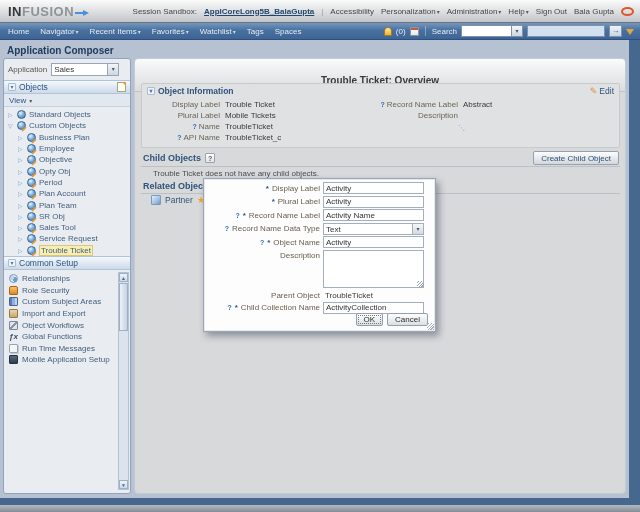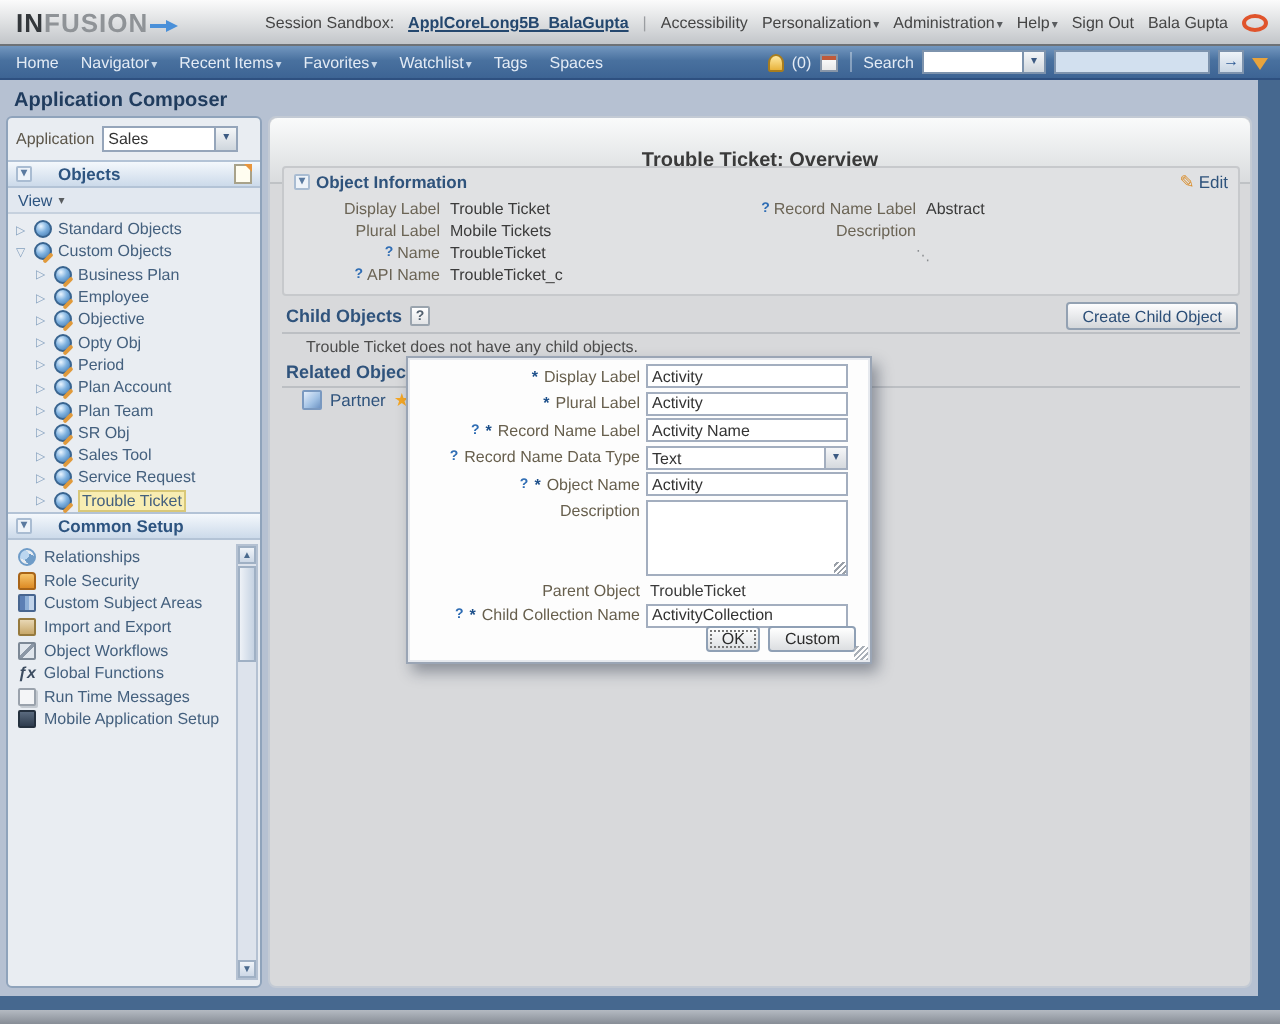--- a/index.html
+++ b/index.html
@@ -52,21 +52,21 @@
   
   .frame { position:absolute; top:40px; left:0; width:629px; height:458px; background:#b6c1d2; }
   .app-title { position:absolute; left:7px; top:5px; font-size:10px; font-weight:bold; color:#203c5e; }
   
   .sidebar { position:absolute; left:3px; top:18px; width:128px; height:436px; background:#e9edf2; border:1px solid #8fa3bb; border-radius:3px; overflow:hidden; }
   .app-row { height:21px; display:flex; align-items:center; gap:4px; padding:0 4px; }
   .app-label { color:#5c564a; font-size:8px; }
   .sb-select { width:68px; height:13px; background:#fff; border:1px solid #95a5ba; position:relative; font-size:8px; }
   .sb-select .sval { position:absolute; left:2px; top:1px; }
   .sb-select .sdd { position:absolute; right:0; top:0; width:11px; height:100%; background:linear-gradient(#f4f6f8,#cfd6dd); border-left:1px solid #95a5ba; font-size:6px; color:#3c5a82; text-align:center; line-height:11px; }
-  .panel-header { height:14px; background:linear-gradient(#f4f8fc,#ccdaea); border-top:1px solid #b3c3d6; border-bottom:1px solid #b3c3d6; display:flex; align-items:center; padding:0 4px; gap:13px; color:#2d5480; font-weight:bold; font-size:8.5px; }
+  .panel-header { height:14px; background:linear-gradient(#f4f8fc,#ccdaea); border-top:1px solid #b3c3d6; border-bottom:1px solid #b3c3d6; display:flex; align-items:center; padding:0 4px; gap:3px; color:#2d5480; font-weight:normal; font-size:8.5px; }
   .chev { font-size:6px; color:#5a7aa0; border:1px solid #a9bcd2; background:#eef3f9; width:8px; height:8px; line-height:6px; text-align:center; border-radius:1px; }
   .spacer { flex:1; }
   .note-icon { width:9px; height:10px; background:#fffdf0; border:1px solid #a8a28a; position:relative; }
   .note-icon::after { content:""; position:absolute; right:-1px; top:-1px; border-left:4px solid transparent; border-top:4px solid #e8953c; }
   .view-row { height:13px; background:#e2e8f0; border-bottom:1px solid #c6d1de; display:flex; align-items:center; padding:0 5px; color:#2d5480; font-size:8px; gap:2px; }
   .tree { padding-top:2px; }
   .tree-row { height:11.3px; display:flex; align-items:center; gap:3px; padding-left:4px; font-size:8px; color:#44607e; cursor:pointer; white-space:nowrap; }
   .tree-row.child { padding-left:14px; }
   .expander { font-size:6px; color:#84a0be; width:6px; }
   .ico-globe { width:9px; height:9px; border-radius:50%; background:radial-gradient(circle at 35% 30%, #eaf5ff, #7fb2e0 45%, #3c71a8); border:1px solid #39648f; position:relative; flex:none; }
@@ -465,19 +465,19 @@
         <span class="dlabel">
             <span class="tip-ico">?</span>
             <span class="req">*</span>
             <span>Child Collection Name</span>
           </span>
         <input class="dinput" value="ActivityCollection" style="">
       </div>
     </div>
     <div class="dbtns">
       <button class="btn btn-ok">OK</button>
-      <button class="btn">Custom</button>
+      <button class="btn">Cancel</button>
     </div>
     <span class="dlg-grip"></span>
   </div>
 
   <div class="bottom-bar"></div>
 </div>
 
 </body></html>

